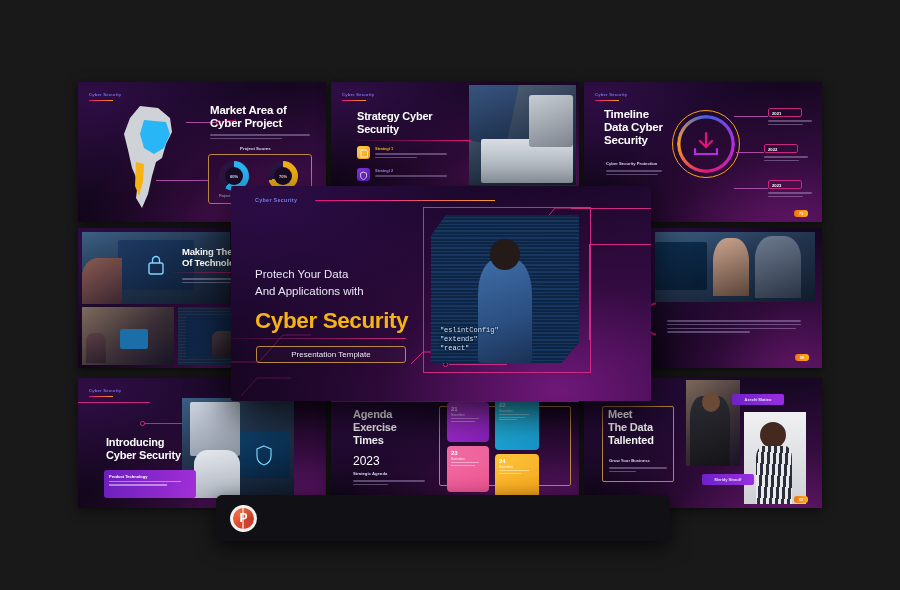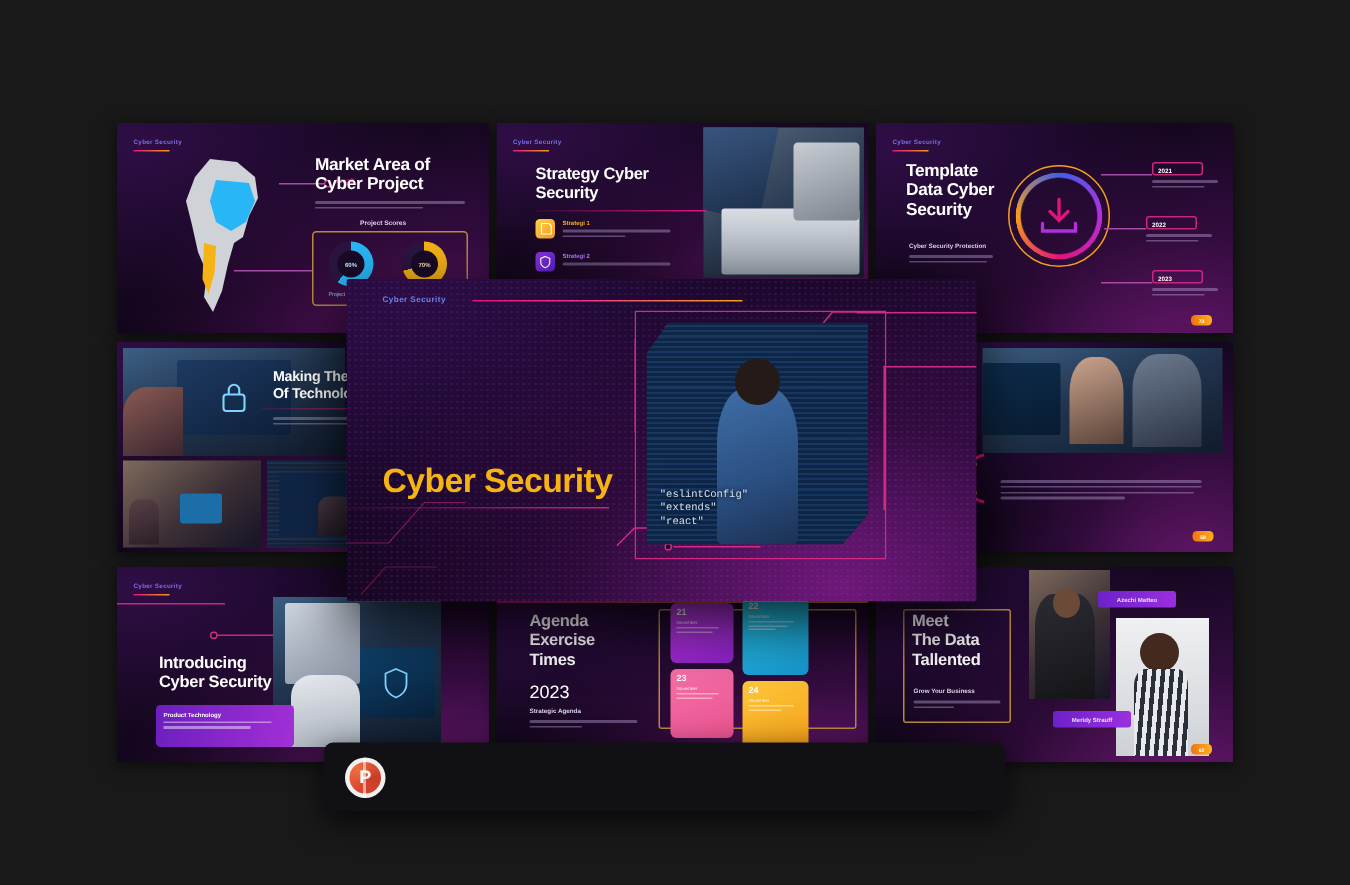--- a/index.html
+++ b/index.html
@@ -275,21 +275,21 @@
     <div class="body-txt" style="left:44px;top:93px;width:72px;">
       <i style="width:100%"></i>
     </div>
   </div>
 
   <div class="slide" style="left:584px;top:82px;width:238px;height:140px;">
     <div class="slide-bg"></div>
     <div class="tag" style="left:11px;top:10px;">Cyber Security</div>
     <div class="tagline" style="left:11px;top:18px;width:24px;"></div>
 
-    <div class="h-title" style="left:20px;top:26px;font-size:11.5px;">Template</div>
+    <div class="h-title" style="left:20px;top:26px;font-size:11.5px;">Timeline</div>
     <div class="h-title" style="left:20px;top:39px;font-size:11.5px;">Data Cyber</div>
     <div class="h-title" style="left:20px;top:52px;font-size:11.5px;">Security</div>
     <div style="position:absolute;left:22px;top:79px;color:#dcd3ef;font-size:4.2px;font-weight:700;">Cyber Security Protection</div>
     <div class="body-txt" style="left:22px;top:88px;width:56px;">
       <i style="width:100%"></i>
         <i style="width:92%"></i>
     </div>
 
     <div style="position:absolute;left:88px;top:28px;width:68px;height:68px;border-radius:50%;
          border:1.6px solid #f5a01c;"></div>
@@ -505,21 +505,28 @@
       <div class="person"></div>
       <div class="head"></div>
       <div class="codetxt">
         <span>"eslintConfig"</span><br>
         <span>"extends"</span><br>
         <span>"react"</span>
       </div>
     </div>
 
     <div class="hero-hr"></div>
+    <div class="hero-sub">
+      <span>Protech Your Data</span><br>
+      <span>And Applications with</span>
+    </div>
     <div class="hero-h1">Cyber Security</div>
+    <div class="hero-btn">
+      <span>Presentation Template</span>
+    </div>
   </div>
 
   <div id="banner">
     <div class="ppt-icon">
       <div class="sq"></div>
       <div class="slash"></div>
       <div class="p">P</div>
     </div>
   </div>
 

